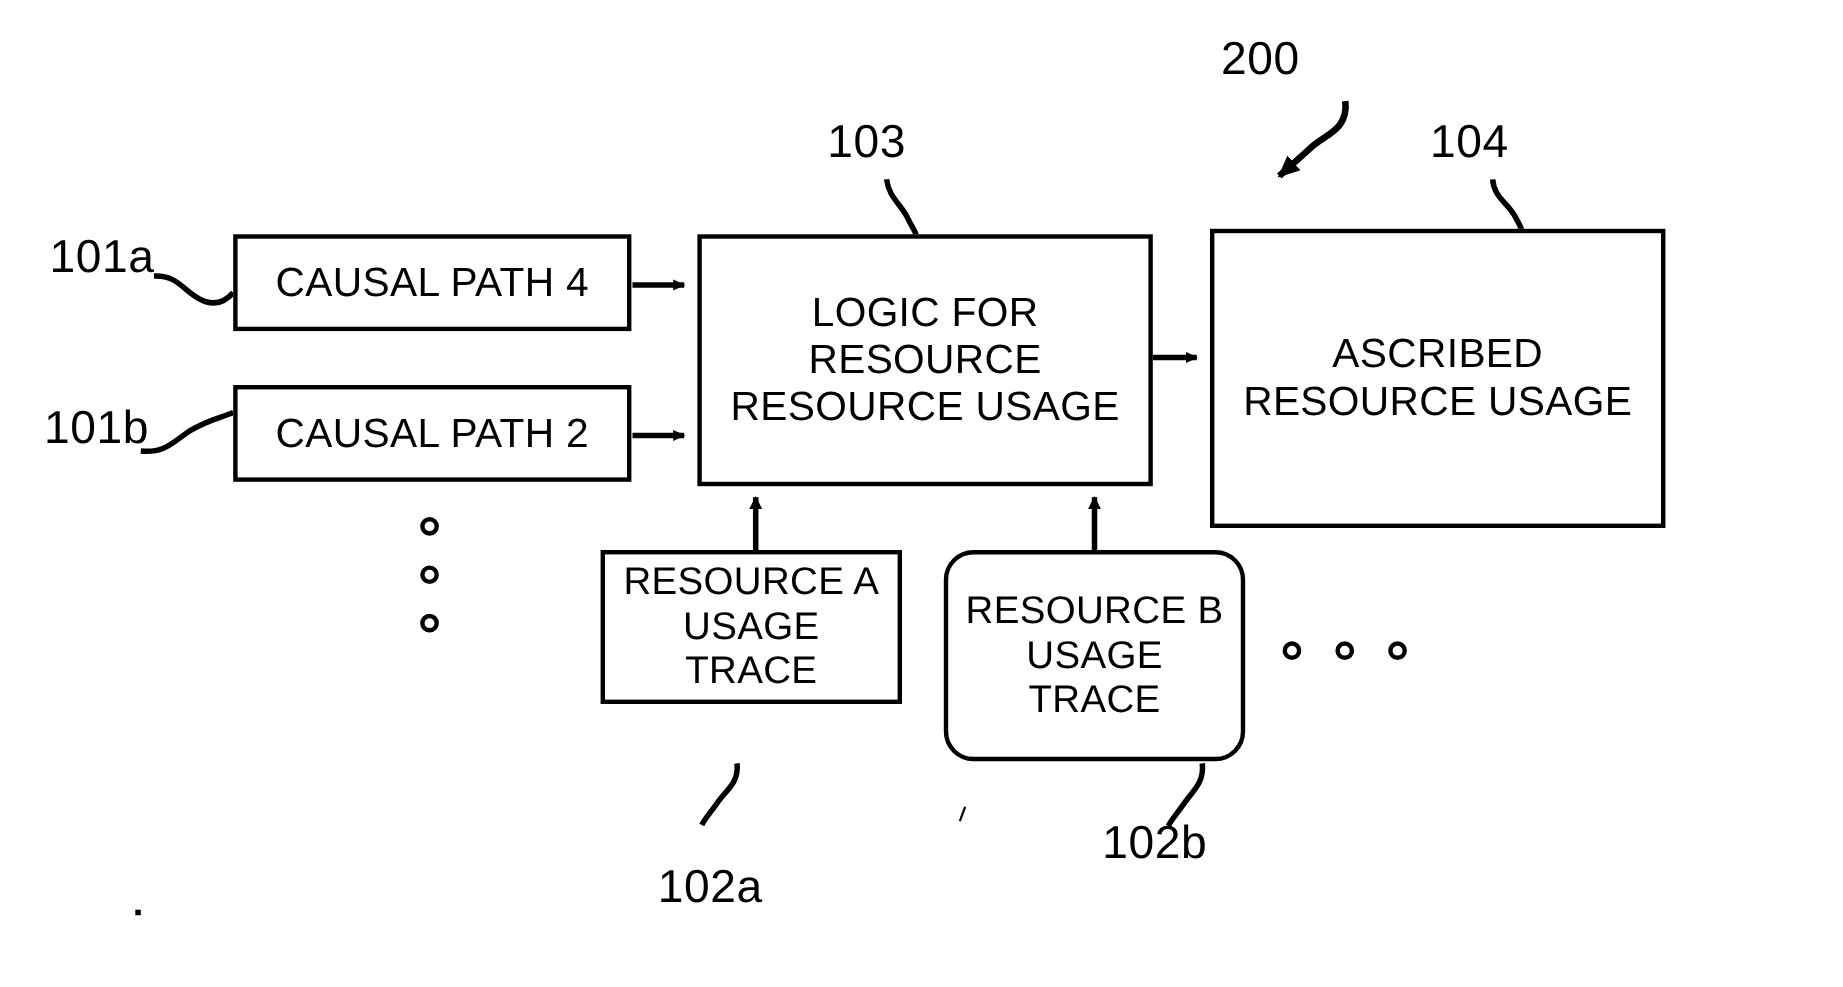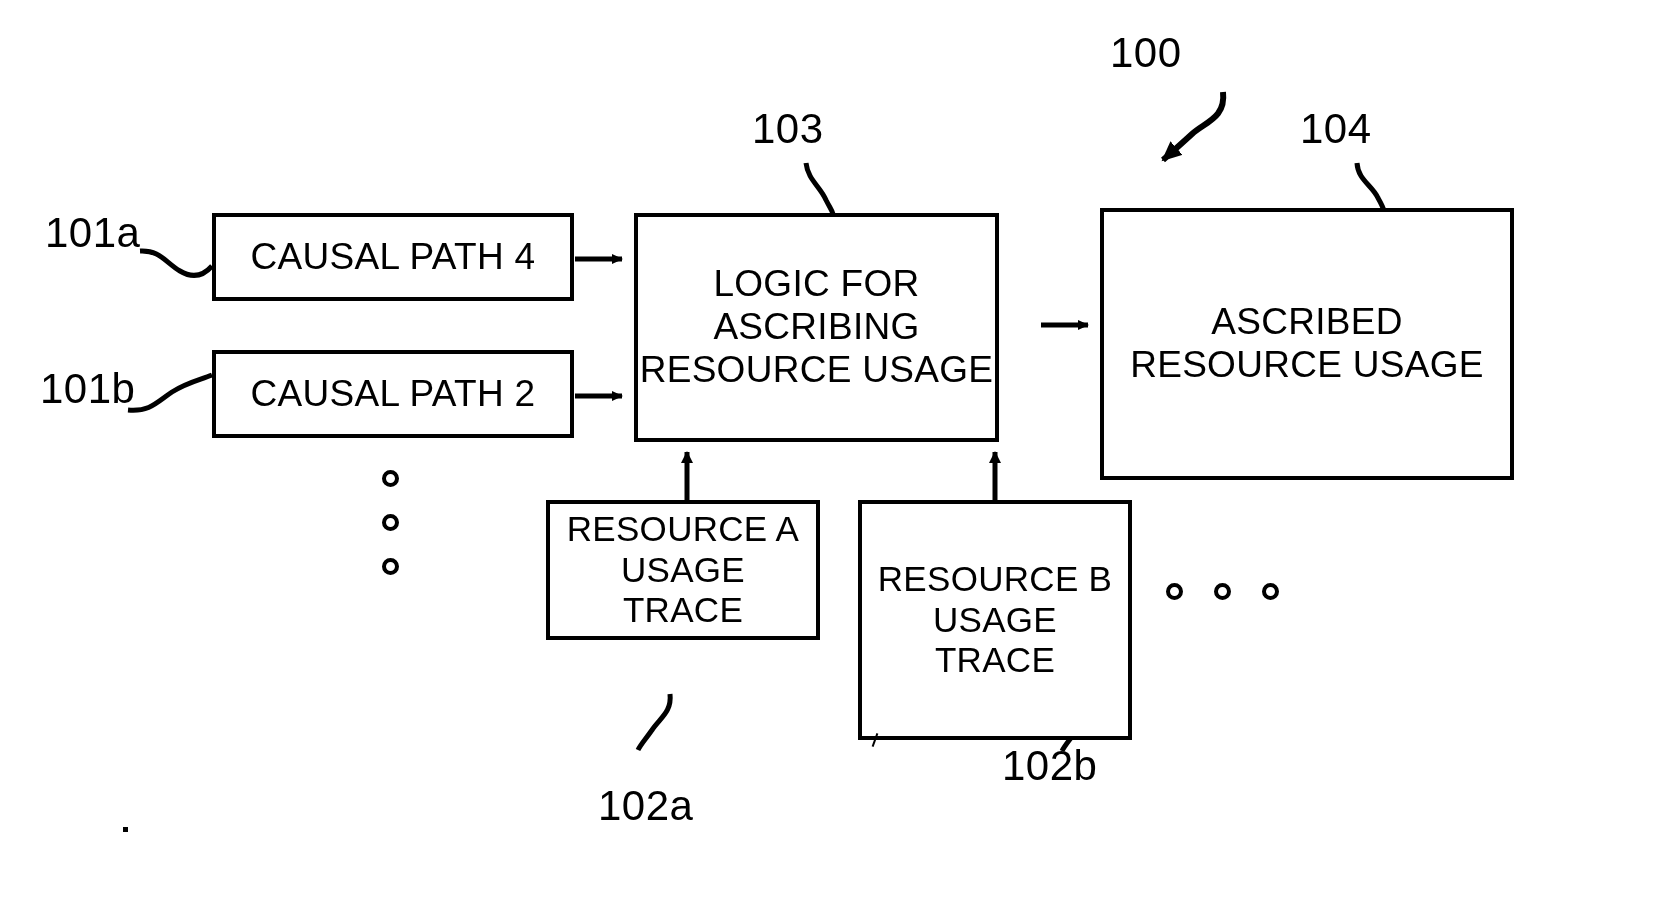--- a/index.html
+++ b/index.html
@@ -41,24 +41,24 @@
     letter-spacing: 0.3px;
     font-weight: 400;
   }
   .fig-box .box-line {
     display: block;
     white-space: nowrap;
   }
   
   #box-causal-path-1 { left: 212px; top: 213px;  width: 362px; height: 88px;  font-size: 37px; }
   #box-causal-path-2 { left: 212px; top: 350px;  width: 362px; height: 88px;  font-size: 37px; }
-  #box-logic        { left: 634px; top: 213px;  width: 365px; height: 229px; font-size: 37px; }
+  #box-logic        { left: 634px; top: 213px;  width: 414px; height: 229px; font-size: 37px; }
   #box-ascribed     { left: 1100px; top: 208px; width: 414px; height: 272px; font-size: 37px; }
   #box-resource-a   { left: 546px; top: 500px;  width: 274px; height: 140px; font-size: 35px; }
-  #box-resource-b   { left: 858px; top: 500px;  width: 274px; height: 240px; font-size: 35px; }
+  #box-resource-b   { left: 858px; top: 500px;  width: 274px; height: 192px; font-size: 35px; border-radius: 27px; }
 
   
   .ref-num {
     position: absolute;
     font-size: 42px;
     line-height: 1;
     white-space: nowrap;
     letter-spacing: 0.5px;
   }
   #ref-100  { left: 1110px; top: 32px; }
@@ -179,42 +179,42 @@
   <div class="fig-box" id="box-causal-path-1">
     <span class="box-line">CAUSAL PATH 4</span>
   </div>
 
   <div class="fig-box" id="box-causal-path-2">
     <span class="box-line">CAUSAL PATH 2</span>
   </div>
 
   <div class="fig-box" id="box-logic">
     <span class="box-line">LOGIC FOR</span>
-    <span class="box-line">ASCRIBING</span>
+    <span class="box-line">RESOURCE</span>
     <span class="box-line">RESOURCE USAGE</span>
   </div>
 
   <div class="fig-box" id="box-ascribed">
     <span class="box-line">ASCRIBED</span>
     <span class="box-line">RESOURCE USAGE</span>
   </div>
 
   <div class="fig-box" id="box-resource-a">
     <span class="box-line">RESOURCE A</span>
     <span class="box-line">USAGE</span>
     <span class="box-line">TRACE</span>
   </div>
 
   <div class="fig-box" id="box-resource-b">
     <span class="box-line">RESOURCE B</span>
     <span class="box-line">USAGE</span>
     <span class="box-line">TRACE</span>
   </div>
 
-  <div class="ref-num" id="ref-100">100</div>
+  <div class="ref-num" id="ref-100">200</div>
 
   <div class="ref-num" id="ref-101a">101a</div>
 
   <div class="ref-num" id="ref-101b">101b</div>
 
   <div class="ref-num" id="ref-102a">102a</div>
 
   <div class="ref-num" id="ref-102b">102b</div>
 
   <div class="ref-num" id="ref-103">103</div>

